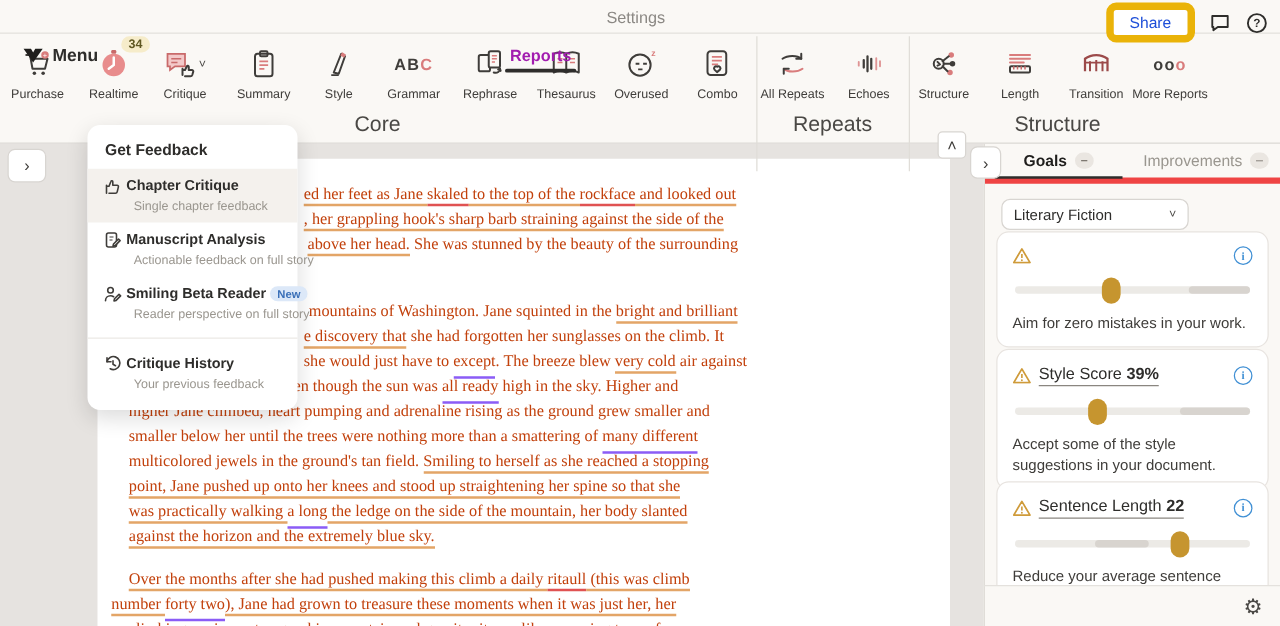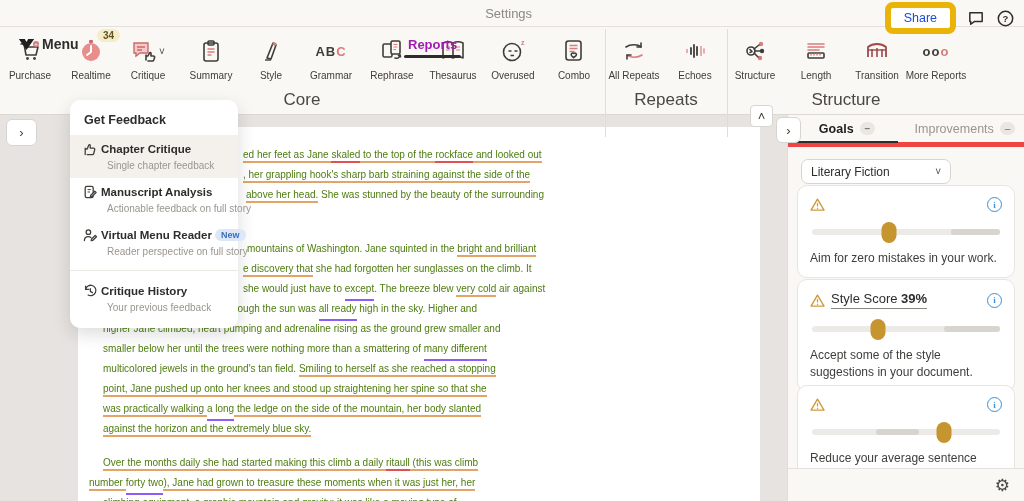--- a/index.html
+++ b/index.html
@@ -44,21 +44,21 @@
   .dd-item.highlight { background:#f4f1ed; }
   .dd-row { display:flex; align-items:center; gap:3px; }
   .dd-title { font-size:11.5px; font-weight:bold; color:#2e2d2b; white-space:nowrap; }
   .dd-sub { font-size:10px; color:#9a968f; margin:3px 0 0 25px; white-space:nowrap; }
   .dd-badge { background:#dce8f8; color:#3b70b8; font-size:9px; font-weight:bold;
     border-radius:8px; padding:1px 6px; }
   .dd-divider { height:1px; background:#ece9e5; margin:6px 0; }
 
   
   #page { position:absolute; left:78px; top:127px; width:682px; height:374px; background:#fff; z-index:5; }
-  .doc-line { position:absolute; font-size:10px; line-height:20px; white-space:nowrap; color:#4d7c0f; }
+  .doc-line { position:absolute; font-size:13px; line-height:20px; white-space:nowrap; color:#c2410c;font-family:Liberation Serif, serif; }
   .u-o { border-bottom:2px solid #e3a567; padding-bottom:1px; }
   .u-r { border-bottom:2px solid #e05252; padding-bottom:1px; }
   .u-b { border-bottom:2px solid #8b5cf6; padding-bottom:5px; }
 
   .sq-btn { position:absolute; background:#fff; border:1px solid #d8d5d1; border-radius:6px;
     display:flex; align-items:center; justify-content:center; font-size:13px; color:#3f3d3a;
     cursor:pointer; z-index:25; }
   #left-expand { left:6px; top:119px; width:31px; height:27px; }
   #collapse-up { left:750px; top:105px; width:23px; height:22px; border-radius:4px; }
   #sidebar-collapse { left:776px; top:117px; width:25px; height:26px; z-index:16; }
@@ -367,21 +367,21 @@
       </div>
       <div class="dd-item">
         <div class="dd-row">
           <span>
             <svg width="16" height="16" viewBox="0 0 20 20">
               <circle cx="8" cy="6.5" r="2.8" stroke="#3f3d3a" stroke-width="1.6" fill="none" stroke-linecap="round" stroke-linejoin="round"></circle>
               <path d="M3 17c0-3 2.3-5 5-5 1.2 0 2.3.4 3.1 1" stroke="#3f3d3a" stroke-width="1.6" fill="none" stroke-linecap="round" stroke-linejoin="round"></path>
               <path d="M12 15l4.5-4.5 1.6 1.6L13.6 16.6l-2.1.5z" stroke="#3f3d3a" stroke-width="1.6" fill="none" stroke-linecap="round" stroke-linejoin="round"></path>
             </svg>
           </span>
-          <span class="dd-title">Virtual Menu Reader</span>
+          <span class="dd-title">Smiling Beta Reader</span>
           <span class="dd-badge">New</span>
         </div>
         <div class="dd-sub">Reader perspective on full story</div>
       </div>
       <div class="dd-divider"></div>
       <div class="dd-item">
         <div class="dd-row">
           <span>
             <svg width="16" height="16" viewBox="0 0 20 20">
               <path d="M4.5 8a6.5 6.5 0 113.2 7" stroke="#3f3d3a" stroke-width="1.6" fill="none" stroke-linecap="round" stroke-linejoin="round"></path>
@@ -403,21 +403,21 @@
     <div class="doc-line" style="left: 169px; top: 112px;"><span>mountains of Washington. Jane squinted in the </span><span class="u-o">bright and brilliant</span></div>
     <div class="doc-line" style="left: 165px; top: 132px;"><span class="u-o">e discovery that</span><span> she had forgotten her sunglasses on the climb. It</span></div>
     <div class="doc-line" style="left: 165px; top: 152px;"><span>she would just have to </span><span class="u-b">except</span><span>. The breeze blew </span><span class="u-o">very cold</span><span> air against</span></div>
     <div class="doc-line" style="left: 25px; top: 172px;"><span>her sweat-dotted brow even though the sun was </span><span class="u-b">all ready</span><span> high in the sky. Higher and</span></div>
     <div class="doc-line" style="left: 25px; top: 192px;"><span>higher Jane climbed, heart pumping and adrenaline rising as the ground grew smaller and</span></div>
     <div class="doc-line" style="left: 25px; top: 212px;"><span>smaller below her until the trees were nothing more than a smattering of </span><span class="u-b">many different</span></div>
     <div class="doc-line" style="left: 25px; top: 232px;"><span>multicolored jewels in the ground's tan field. </span><span class="u-o">Smiling to herself as she reached a stopping</span></div>
     <div class="doc-line" style="left: 25px; top: 252px;"><span class="u-o">point, Jane pushed up onto her knees and stood up straightening her spine so that she</span></div>
     <div class="doc-line" style="left: 25px; top: 272px;"><span class="u-o">was practically walking </span><span class="u-b">a long</span><span class="u-o"> the ledge on the side of the mountain, her body slanted</span></div>
     <div class="doc-line" style="left: 25px; top: 292px;"><span class="u-o">against the horizon and the extremely blue sky.</span></div>
-    <div class="doc-line" style="left: 25px; top: 326px;"><span class="u-o">Over the months daily she had started making this climb a daily </span><span class="u-r">ritaull</span><span class="u-o"> (this was climb</span></div>
+    <div class="doc-line" style="left: 25px; top: 326px;"><span class="u-o">Over the months after she had pushed making this climb a daily </span><span class="u-r">ritaull</span><span class="u-o"> (this was climb</span></div>
     <div class="doc-line" style="left: 11px; top: 346px;"><span class="u-o">number </span><span class="u-b">forty two</span><span class="u-o">), Jane had grown to treasure these moments when it was just her, her</span></div>
     <div class="doc-line" style="left: 25px; top: 366px;"><span>climbing equipment, a graphic mountain and gravity; it was like a moving type of</span></div>
   </div>
 
 <div id="left-expand" class="sq-btn">›</div>
 <div id="collapse-up" class="sq-btn">˄</div>
 <div id="sidebar-collapse" class="sq-btn">›</div>
 
 <div id="sidebar">
   <div id="sb-tabs">
@@ -474,20 +474,21 @@
       </div>
       <div class="goal-card" style="top: 270px;">
         <div class="gc-head">
           <span>
             <svg width="15" height="13" viewBox="0 0 16 14">
               <path d="M8 1.2L15 13H1z" fill="none" stroke="#cf9b3a" stroke-width="1.5" stroke-linejoin="round"></path>
               <path d="M8 5.5v3.5" stroke="#cf9b3a" stroke-width="1.4"></path>
               <circle cx="8" cy="11" r=".8" fill="#cf9b3a"></circle>
             </svg>
           </span>
+          <span class="gc-title-wrap"><span class="gc-title">Sentence Length</span> <span class="gc-value">22</span></span>
           <span class="gc-info">i</span>
         </div>
         <div class="gc-slider">
           <div class="gc-track"></div>
           <div class="gc-range" style="left:34%;width:23%"></div>
           <div class="gc-knob" style="left:70%"></div>
         </div>
         <div class="gc-desc">Reduce your average sentence length to improve readability.</div>
       </div>
     </div>

